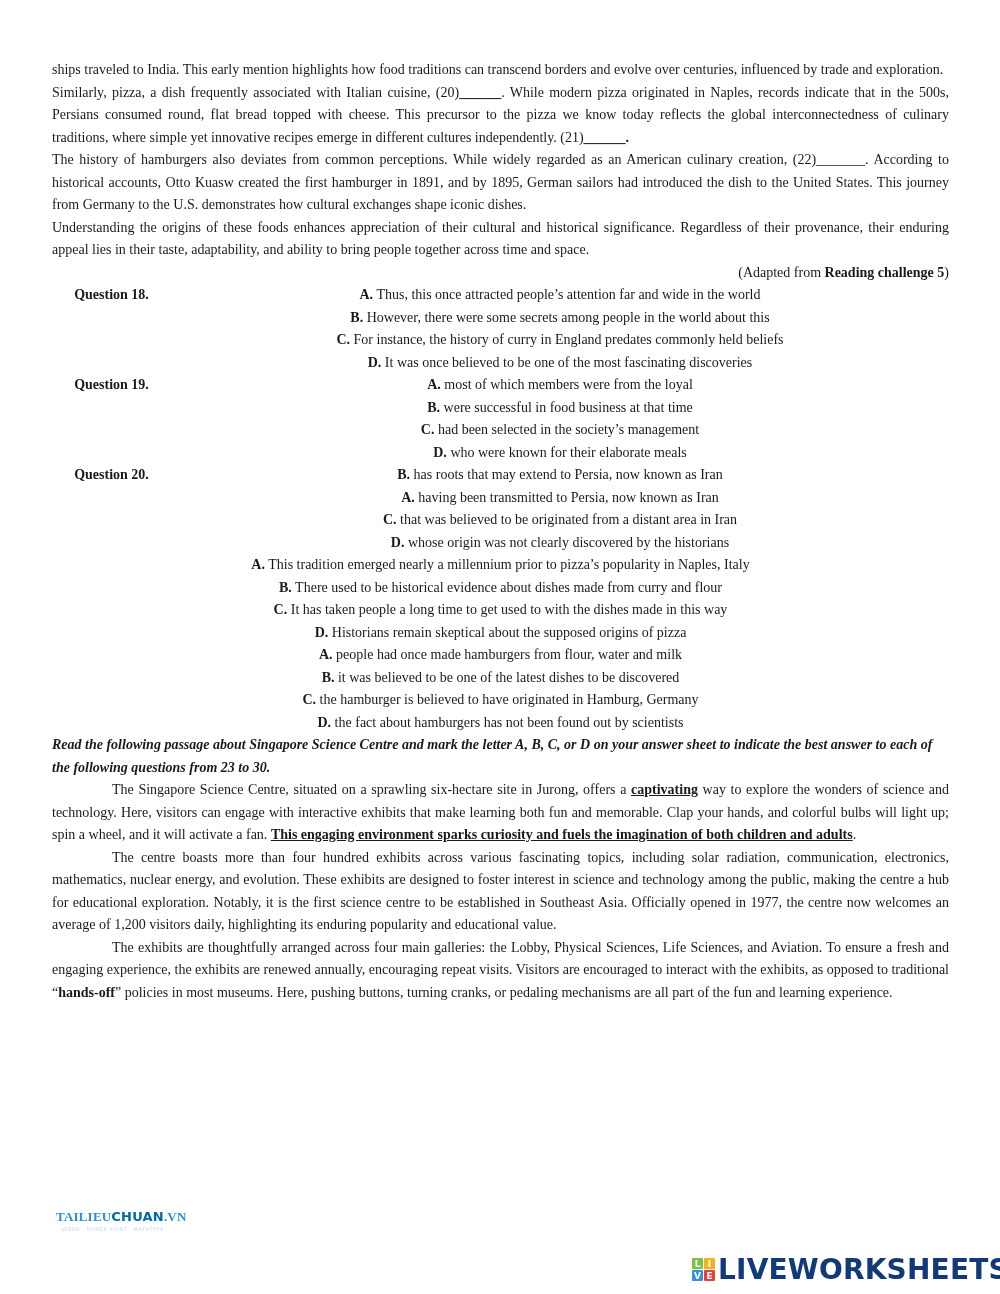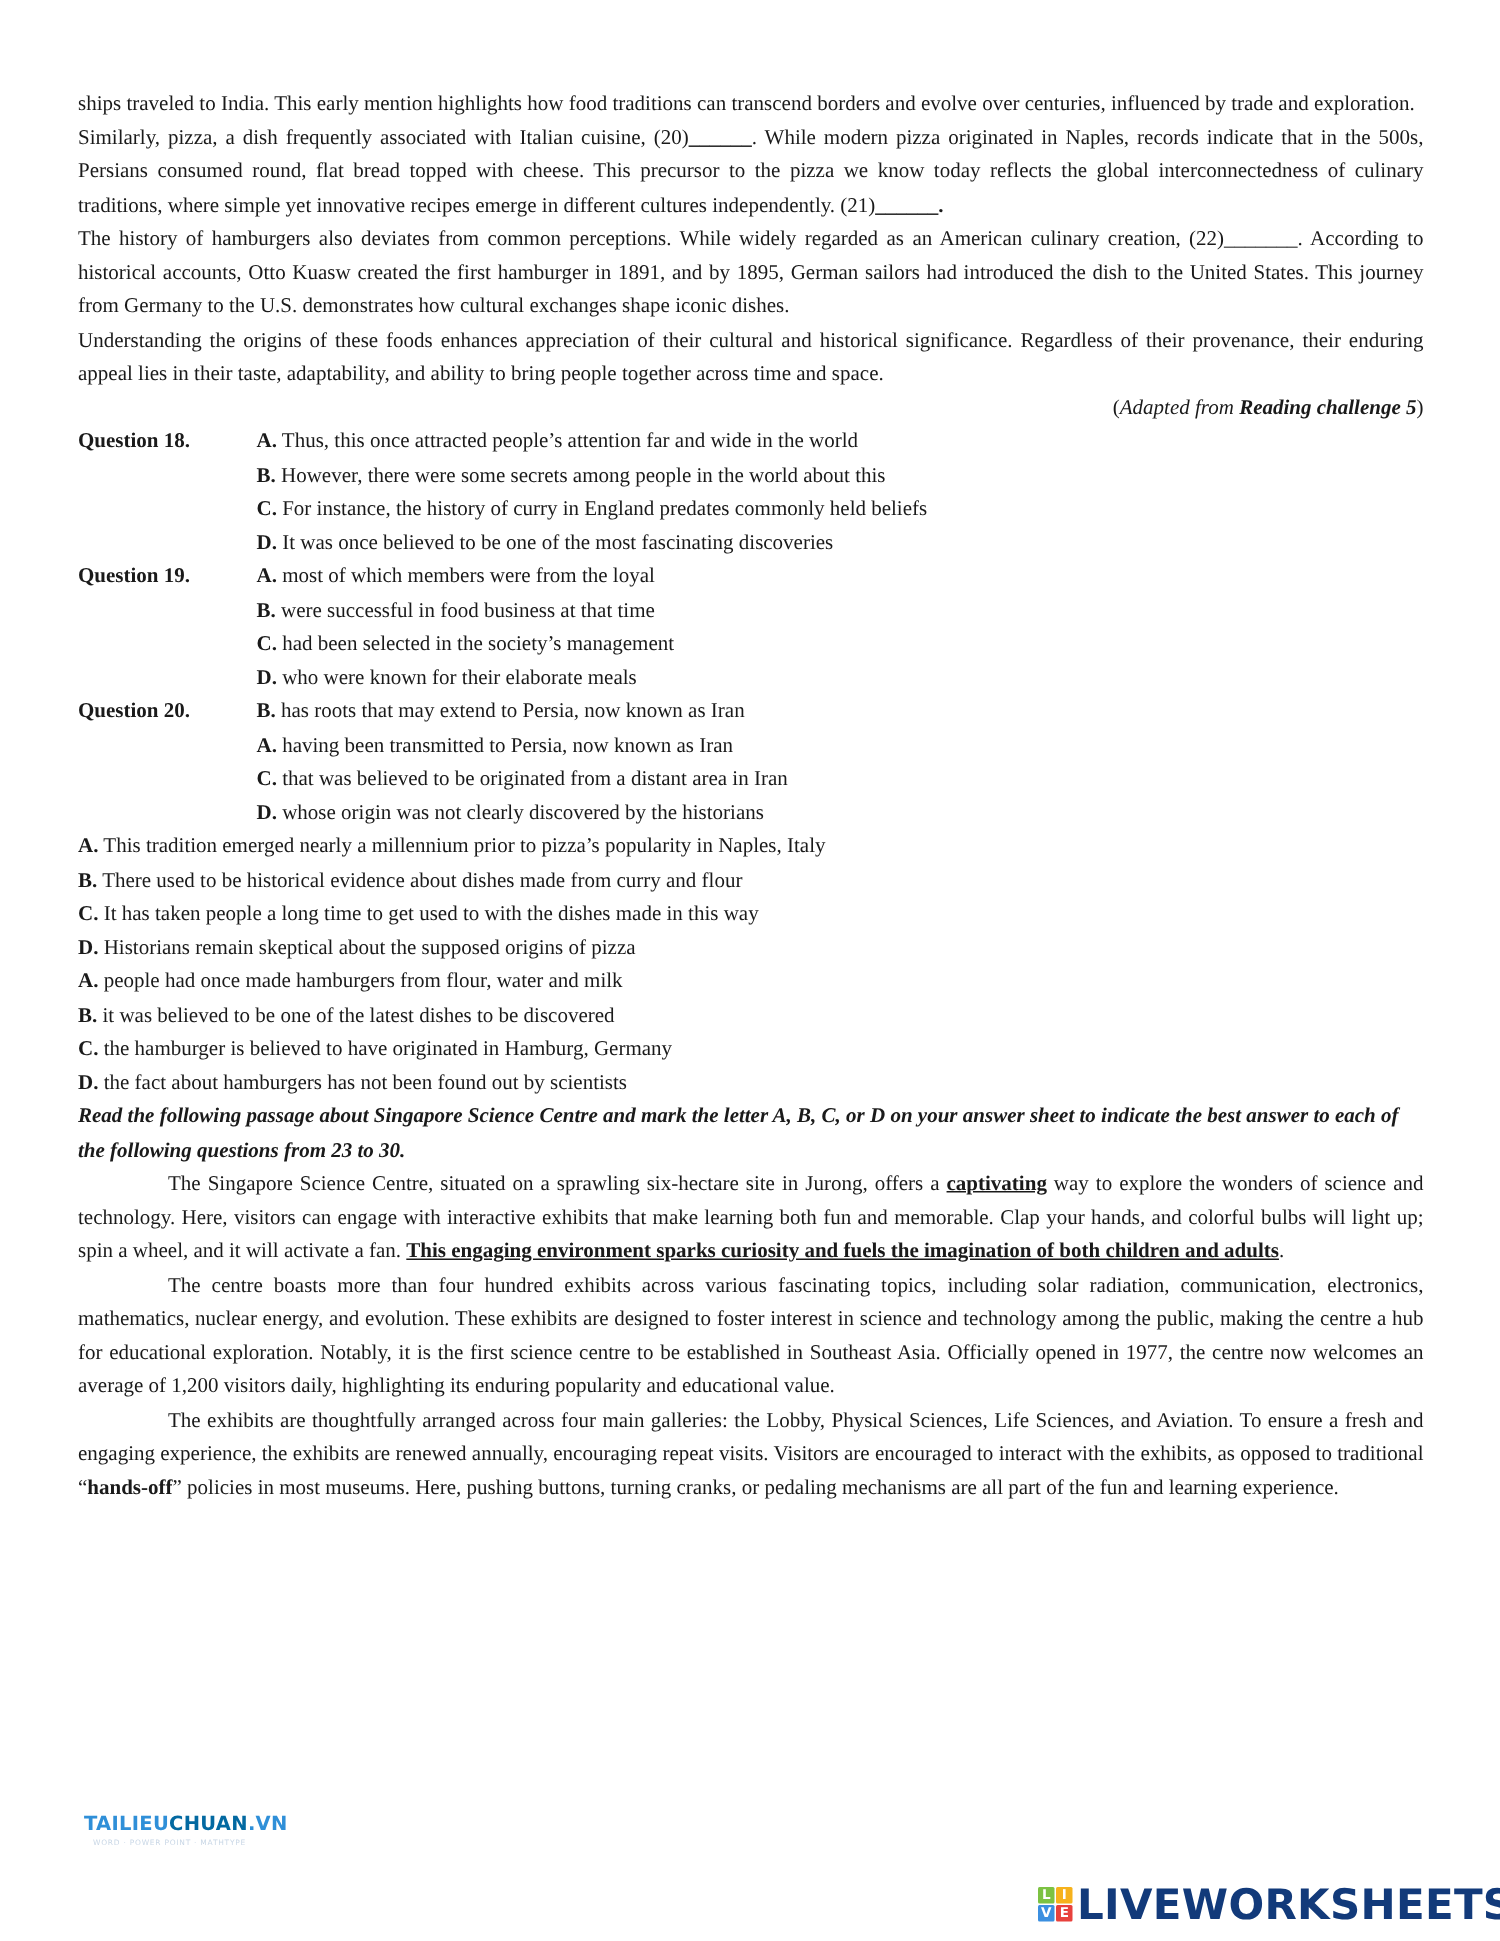--- a/index.html
+++ b/index.html
@@ -6,31 +6,31 @@
   body { width: 1000px; height: 1294px; position: relative; overflow: hidden; }
   .page {
     position: absolute; left: 52px; top: 59px; width: 897px;
     font-family: "Liberation Serif", serif; font-size: 14px; line-height: 22.5px; color: #1a1a1a;
   }
   .page p { margin: 0; text-align: justify; }
   .indent { text-indent: 60px; }
   .right { text-align: right !important; }
   .u { text-decoration: underline; }
   .b { font-weight: bold; }
-  .i { font-style: italic; }
-  .q { display: flex; }
+  .i { }
+  .q { display: flex; text-align: center; }
   .q-label { width: 119px; flex: none; font-weight: bold; white-space: nowrap; }
   .q-opts { flex: 1; }
   .opt-letter { font-weight: bold; }
   .instr { font-weight: bold; font-style: italic; text-align: left !important; }
   .logo1 {
     position: absolute; left: 56px; top: 1209px;
     font-family: "DejaVu Sans", sans-serif; font-weight: bold; font-size: 13px; letter-spacing: 0.2px;
   }
-  .logo1 .blue { color: #2f8fd8; }
+  .logo1 .blue { color: #2f8fd8; font-family: Liberation Serif, serif; }
   .logo1 .orange { color: #0369a1; }
   .logo1-sub {
     position: absolute; left: 62px; top: 1226px;
     font-family: "DejaVu Sans", sans-serif; font-size: 5px; color: #c9d7e6; letter-spacing: 0.5px;
   }
   .logo2 {
     position: absolute; left: 692px; top: 1253px; display: flex; align-items: center;
   }
   .live-grid {
     display: grid; grid-template-columns: 11px 11px; grid-template-rows: 11px 11px; gap: 1px; margin-right: 3px;

